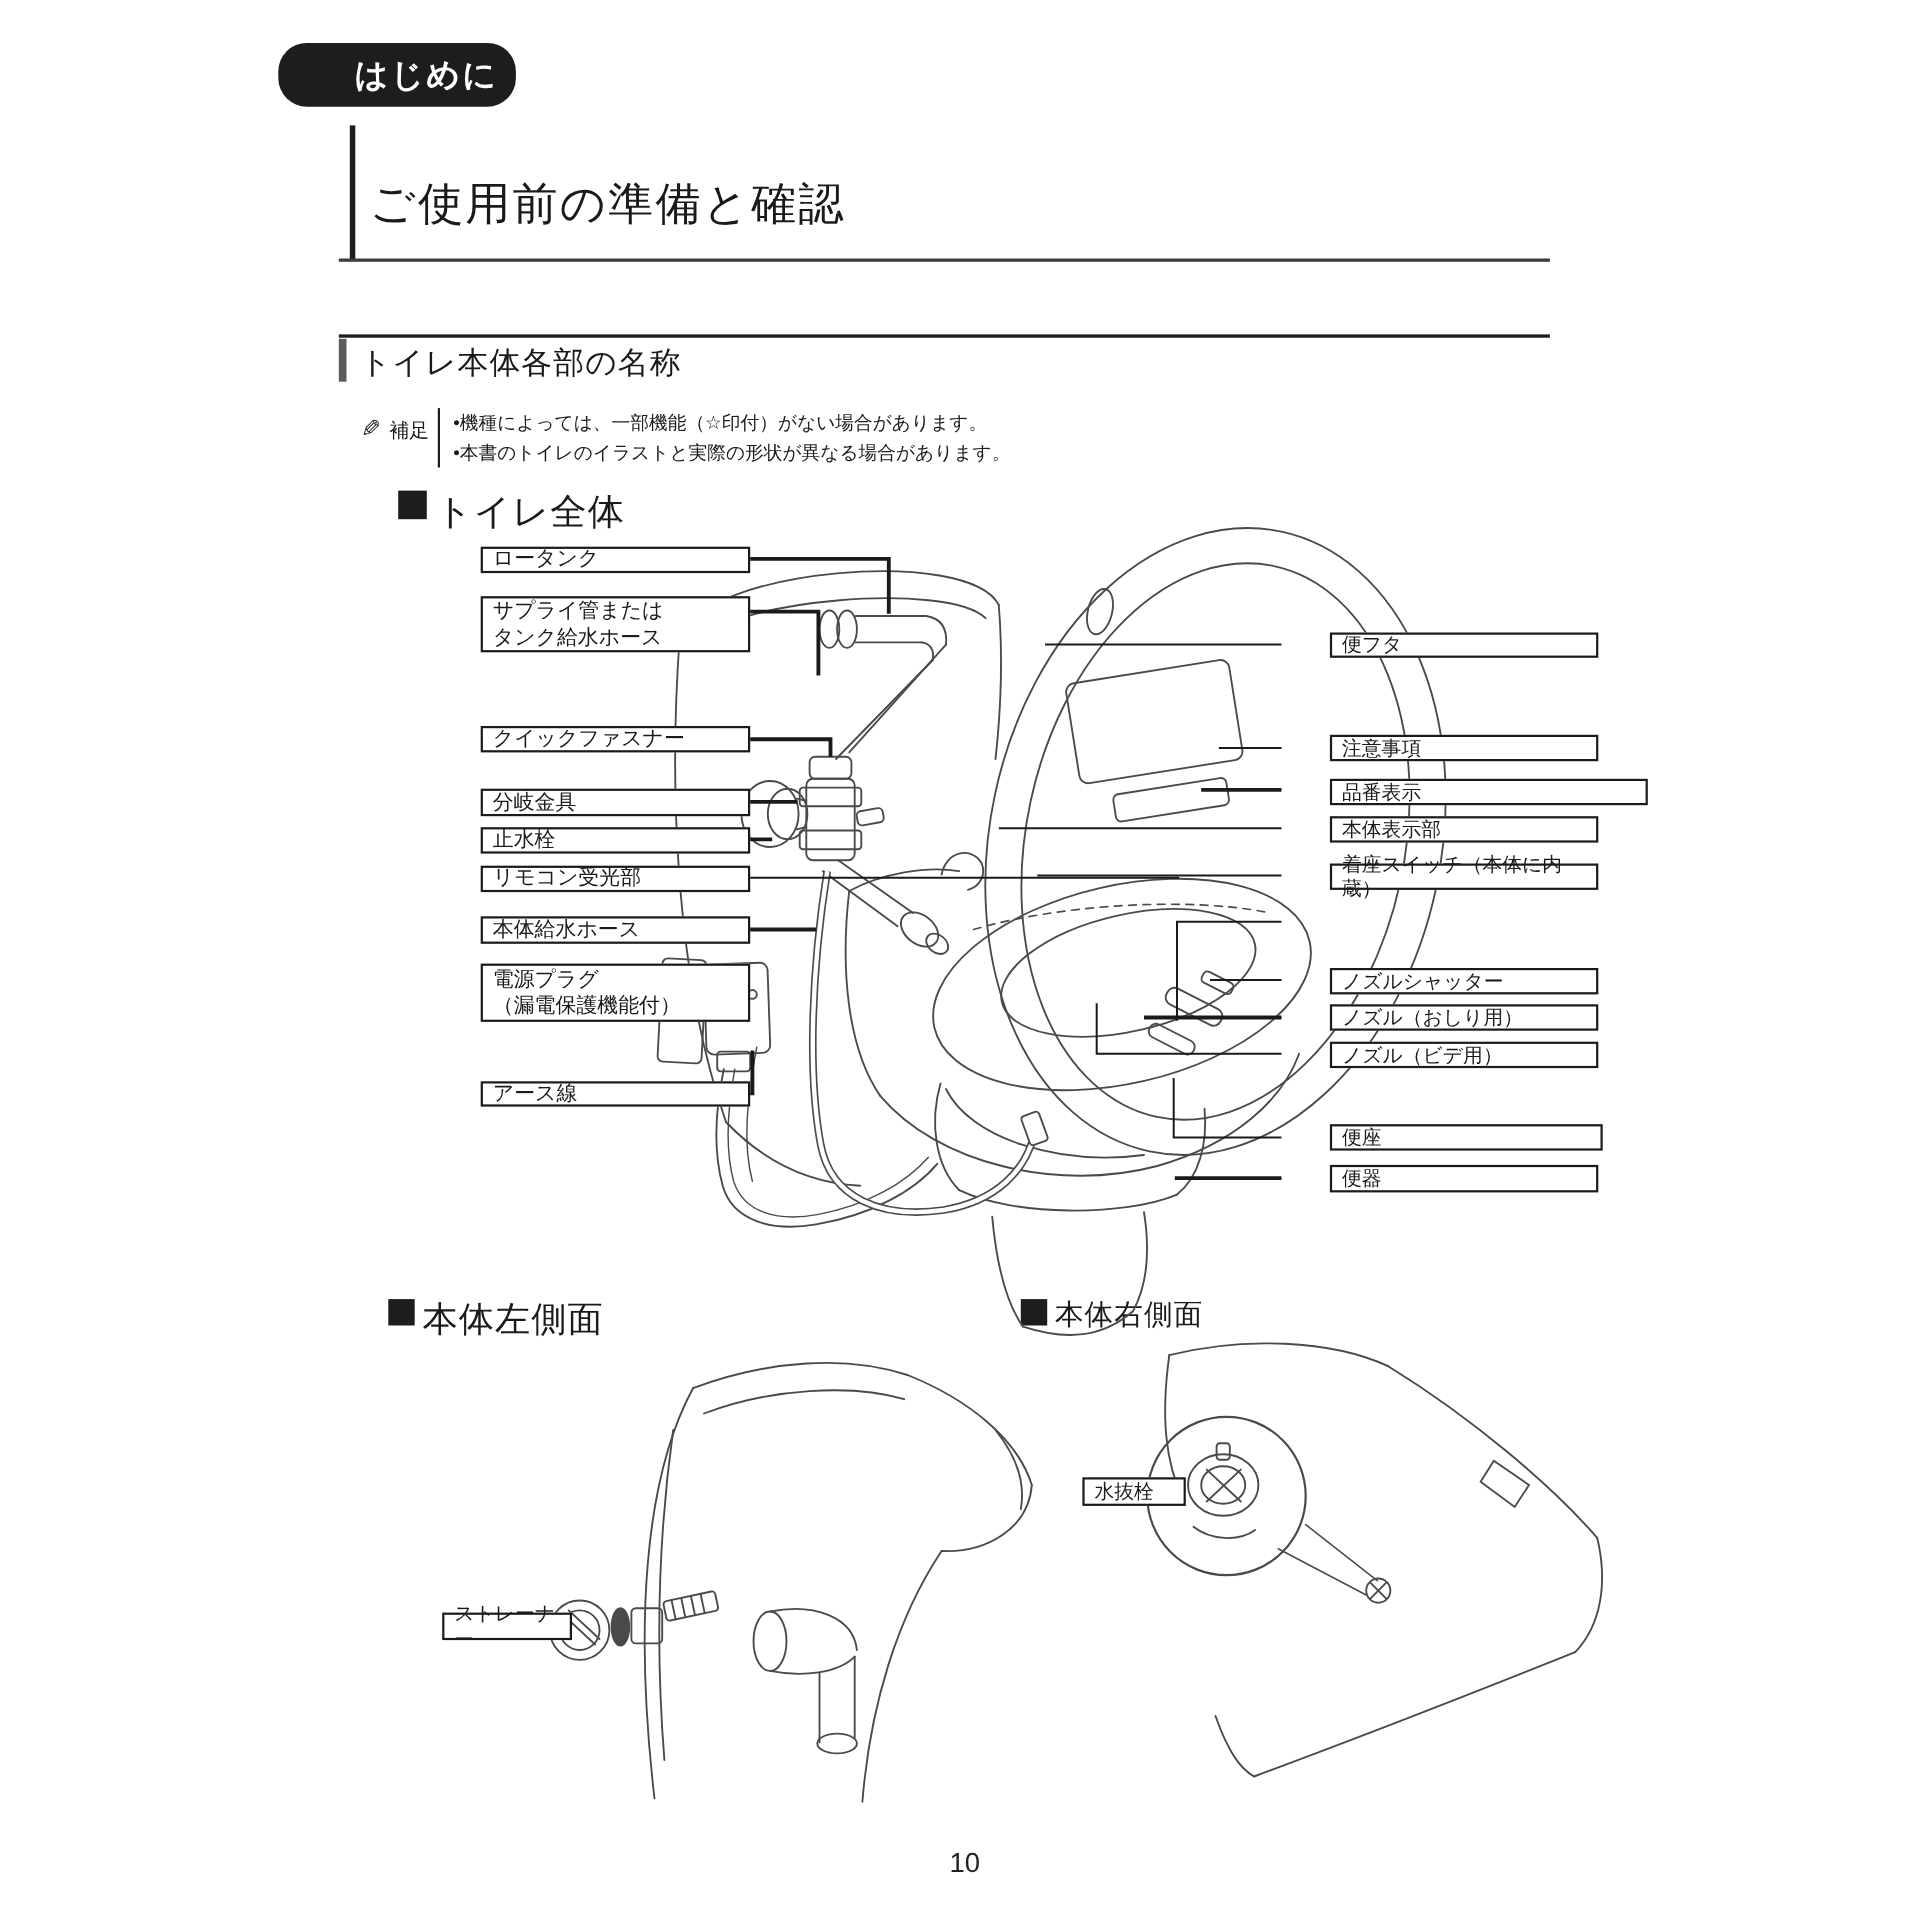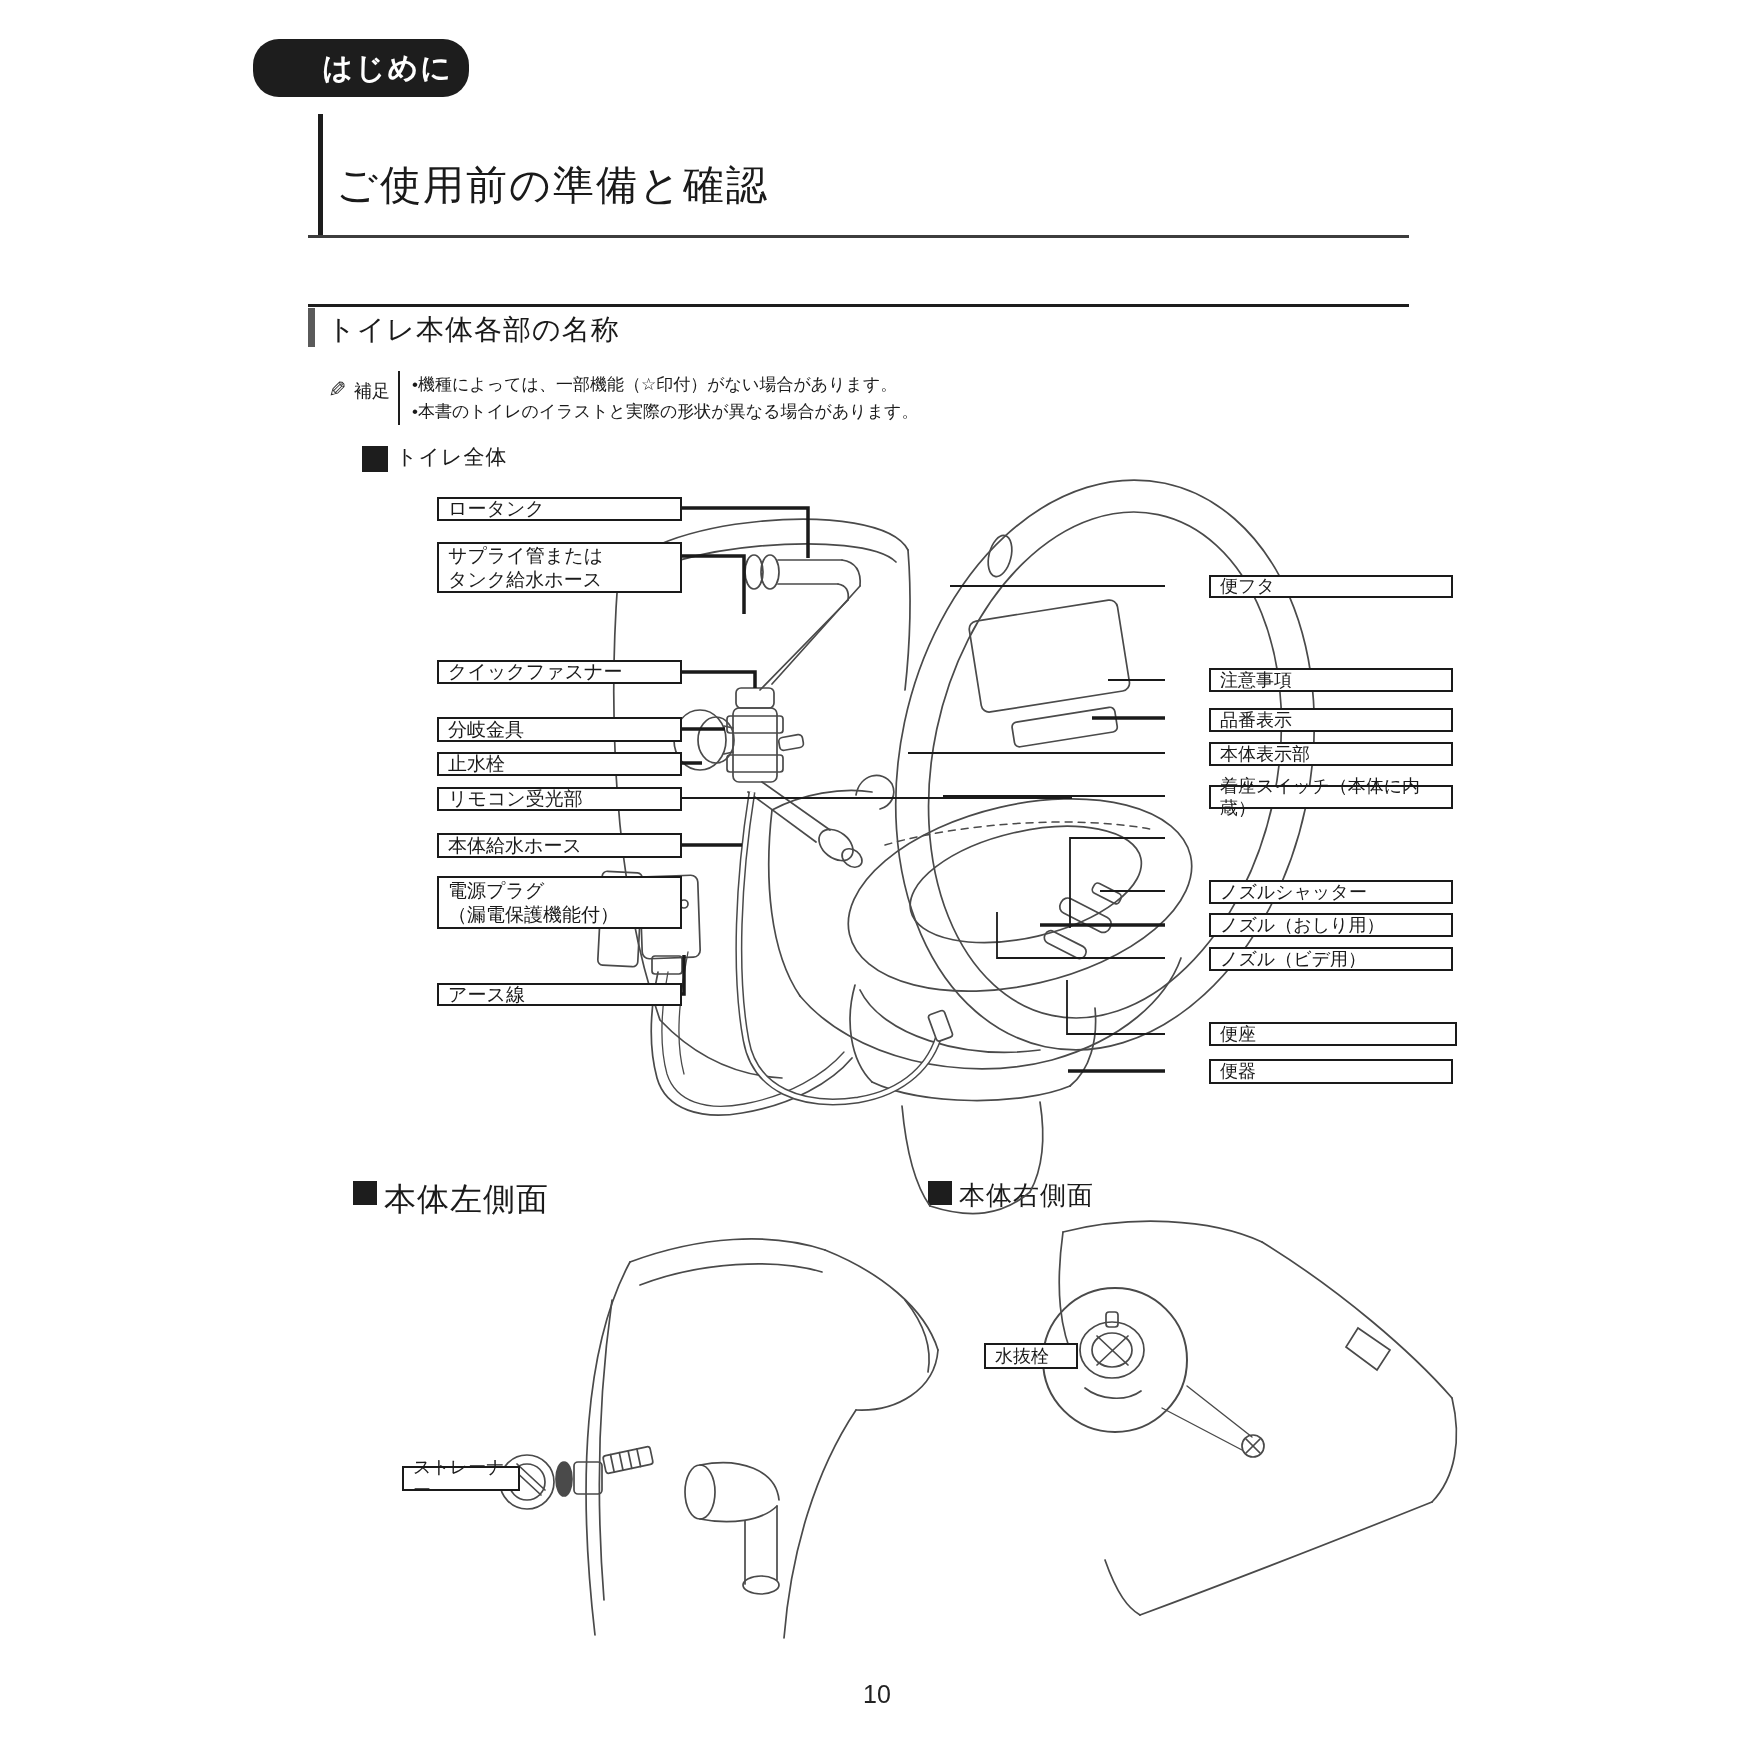--- a/index.html
+++ b/index.html
@@ -20,21 +20,21 @@
   .section-rule{left:308px;top:304px;width:1101px;height:3px;background:#1d1d1d;}
   .section-bar{left:308px;top:308px;width:7px;height:39px;background:#5a5a5a;}
   .section-heading{left:327px;top:311px;font-size:28px;font-weight:400;letter-spacing:1px;}
   
   .note-icon{left:328px;top:377px;font-size:22px;color:#2a2a2a;transform:scaleX(-1);}
   .note-label{left:354px;top:379px;font-size:18px;}
   .note-items{left:398px;top:371px;padding-left:12px;border-left:2px solid #1d1d1d;
     font-size:17px;line-height:27px;}
   
   .sq{background:#1d1d1d;}
-  .subhead{font-size:21px;font-weight:400;letter-spacing:1px;}
+  .subhead{font-size:33px;font-weight:400;letter-spacing:1px;}
   
   .lbl{border:2.5px solid #1a1a1a;background:#fff;font-size:19px;line-height:1.25;
     display:flex;align-items:center;padding-left:9px;white-space:pre-line;z-index:3;margin-left:44px;}
   .lbl.r{font-size:18px;}
   svg.art{position:absolute;left:0;top:0;z-index:1;}
   .page-num{left:0;top:1680px;width:1754px;text-align:center;font-size:25px;color:#222;}
 </style>
 </head>
 <body>
 
@@ -244,21 +244,21 @@
   <div class="abs lbl" style="left:393px;top:717px;width:245px;height:25px">分岐金具</div>
   <div class="abs lbl" style="left:393px;top:752px;width:245px;height:24px">止水栓</div>
   <div class="abs lbl" style="left:393px;top:787px;width:245px;height:24px">リモコン受光部</div>
   <div class="abs lbl" style="left:393px;top:833px;width:245px;height:25px">本体給水ホース</div>
   <div class="abs lbl" style="left:393px;top:876px;width:245px;height:53px">電源プラグ
 （漏電保護機能付）</div>
   <div class="abs lbl" style="left:393px;top:983px;width:245px;height:23px">アース線</div>
 
   <div class="abs lbl r" style="left:1165px;top:575px;width:244px;height:23px">便フタ</div>
   <div class="abs lbl r" style="left:1165px;top:668px;width:244px;height:24px">注意事項</div>
-  <div class="abs lbl r" style="left:1165px;top:708px;width:244px;height:24px">品番表示</div>
+  <div class="abs lbl r" style="left:1165px;top:708px;width:289px;height:24px">品番表示</div>
   <div class="abs lbl r" style="left:1165px;top:742px;width:244px;height:24px">本体表示部</div>
   <div class="abs lbl r" style="left:1165px;top:785px;width:244px;height:24px">着座スイッチ（本体に内蔵）</div>
   <div class="abs lbl r" style="left:1165px;top:880px;width:244px;height:24px">ノズルシャッター</div>
   <div class="abs lbl r" style="left:1165px;top:913px;width:244px;height:24px">ノズル（おしり用）</div>
   <div class="abs lbl r" style="left:1165px;top:947px;width:244px;height:24px">ノズル（ビデ用）</div>
   <div class="abs lbl r" style="left:1165px;top:1022px;width:248px;height:24px">便座</div>
   <div class="abs lbl r" style="left:1165px;top:1059px;width:244px;height:25px">便器</div>
 
   <div class="abs lbl" style="left:358px;top:1466px;width:118px;height:25px;font-size:18px">ストレーナー</div>
   <div class="abs lbl" style="left:940px;top:1343px;width:94px;height:26px;font-size:18px">水抜栓</div>

